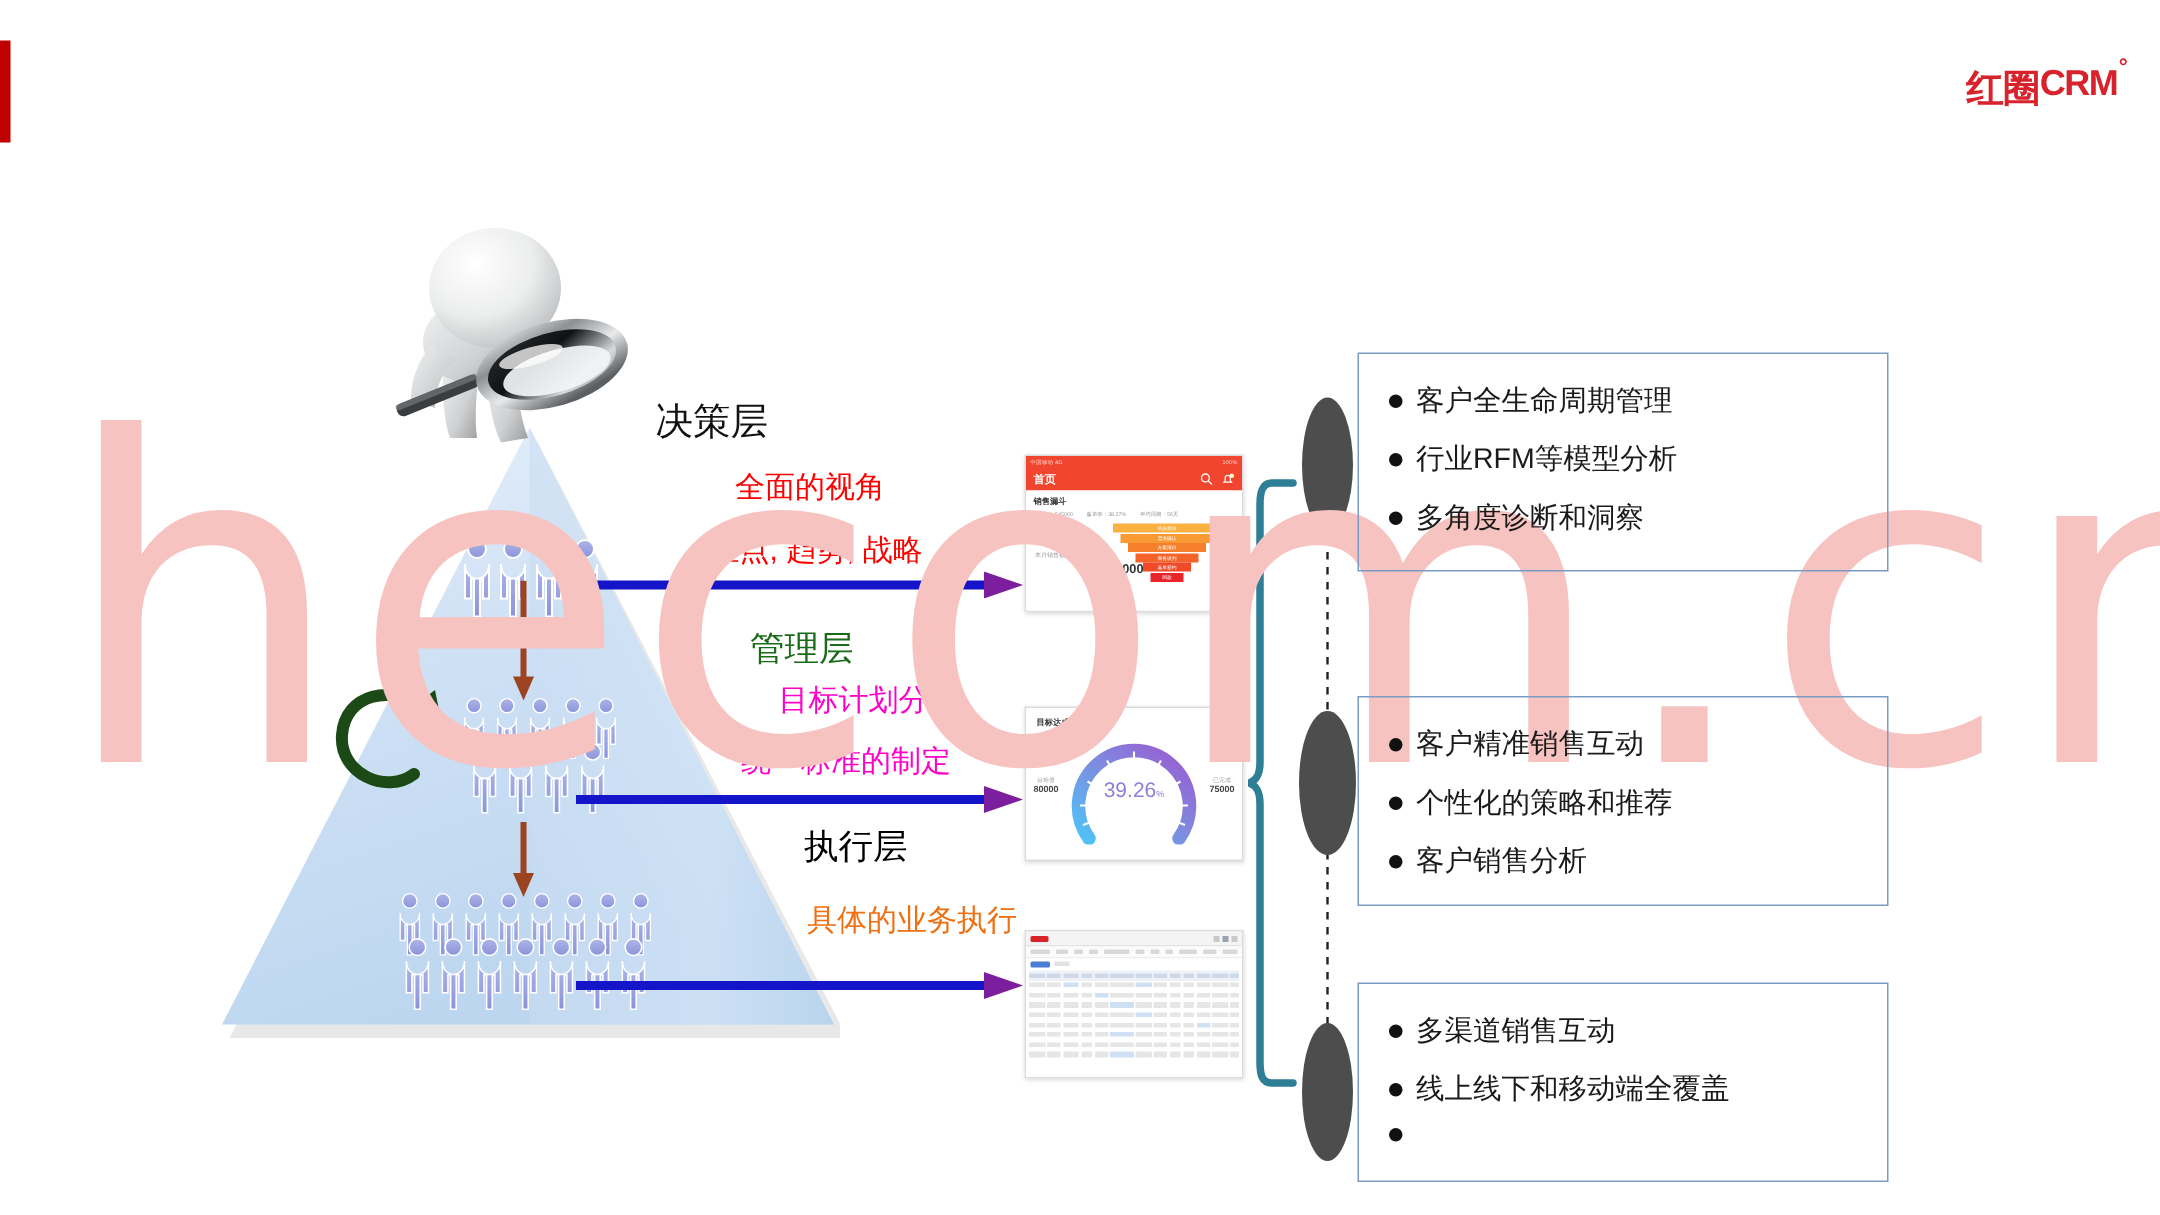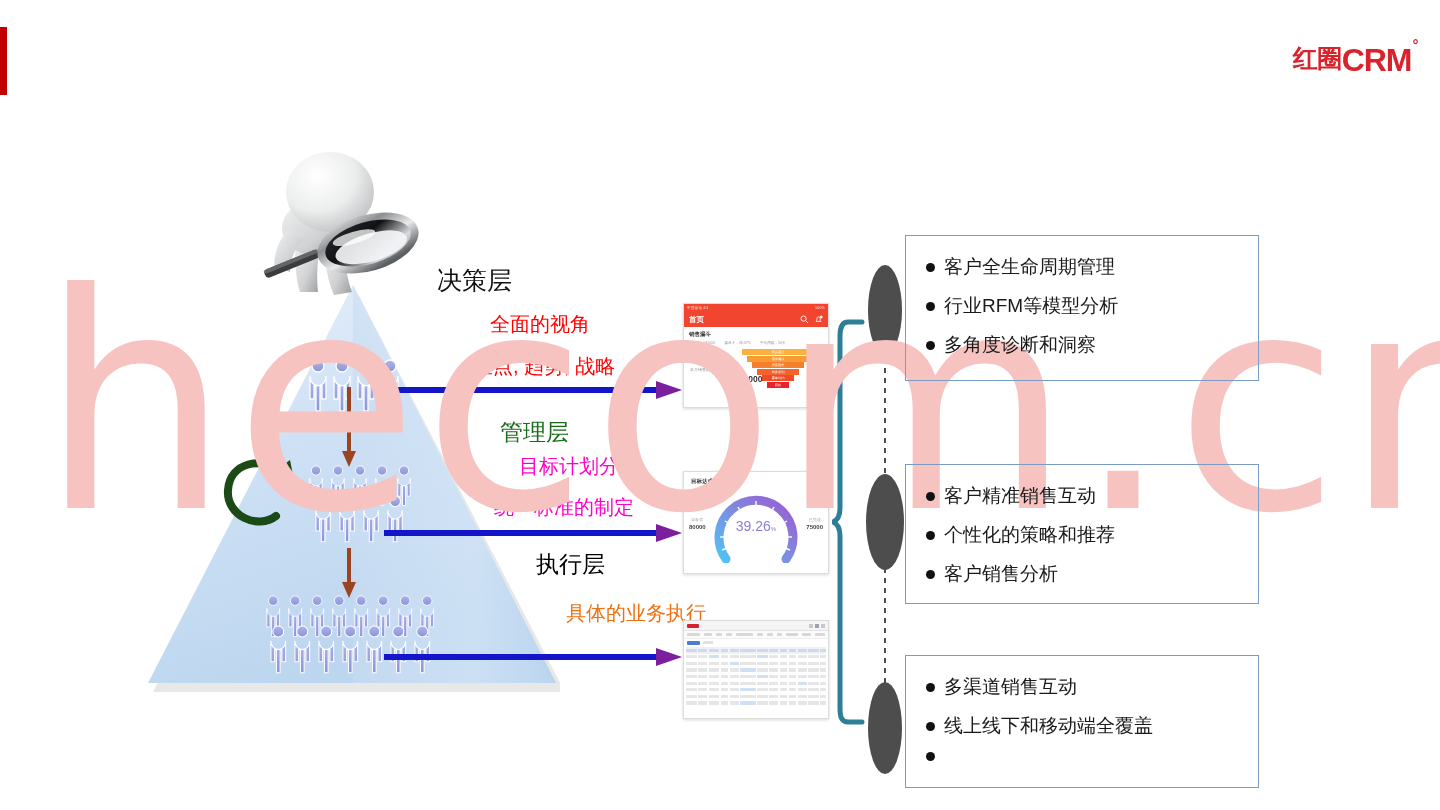--- a/index.html
+++ b/index.html
@@ -56,21 +56,21 @@
     z-index: 5;
     display: flex;
     align-items: flex-start;
     color: #d9232c;
     font-weight: bold;
     font-size: 25px;
     letter-spacing: -0.5px;
     white-space: nowrap;
   }
   .logo .logo-cn { font-size: 25px; }
-  .logo .logo-en { font-size: 32px; letter-spacing: -1px; }
+  .logo .logo-en { font-size: 24px; letter-spacing: -1px; }
   .logo .logo-deg {
     font-size: 15px;
     line-height: 12px;
     margin-left: 1px;
     margin-top: -3px;
   }
 
   
   .pyramid {
     position: absolute;
@@ -106,21 +106,21 @@
     font-weight: normal;
     white-space: nowrap;
   }
   .lbl-decision { left: 437px; top: 264px; font-size: 25px; color: #111111; }
   .lbl-dec-1    { left: 490px; top: 311px; font-size: 20px; color: #ff0000; }
   .lbl-dec-2    { left: 473px; top: 353px; font-size: 20px; color: #ff0000; }
   .lbl-manage   { left: 500px; top: 417px; font-size: 23px; color: #1a6b1a; }
   .lbl-man-1    { left: 519px; top: 453px; font-size: 20px; color: #ff00c8; }
   .lbl-man-2    { left: 494px; top: 494px; font-size: 20px; color: #ff00c8; }
   .lbl-exec     { left: 536px; top: 549px; font-size: 23px; color: #000000; }
-  .lbl-exec-1   { left: 538px; top: 600px; font-size: 20px; color: #ee7012; margin-left: 28px; }
+  .lbl-exec-1   { left: 538px; top: 600px; font-size: 20px; color: #ee7012; }
 
   
   .shot {
     position: absolute;
     z-index: 28;
     background: #ffffff;
     border: 1px solid #dcdcdc;
     box-shadow: 0 1px 3px rgba(0,0,0,0.15);
     overflow: hidden;
   }

